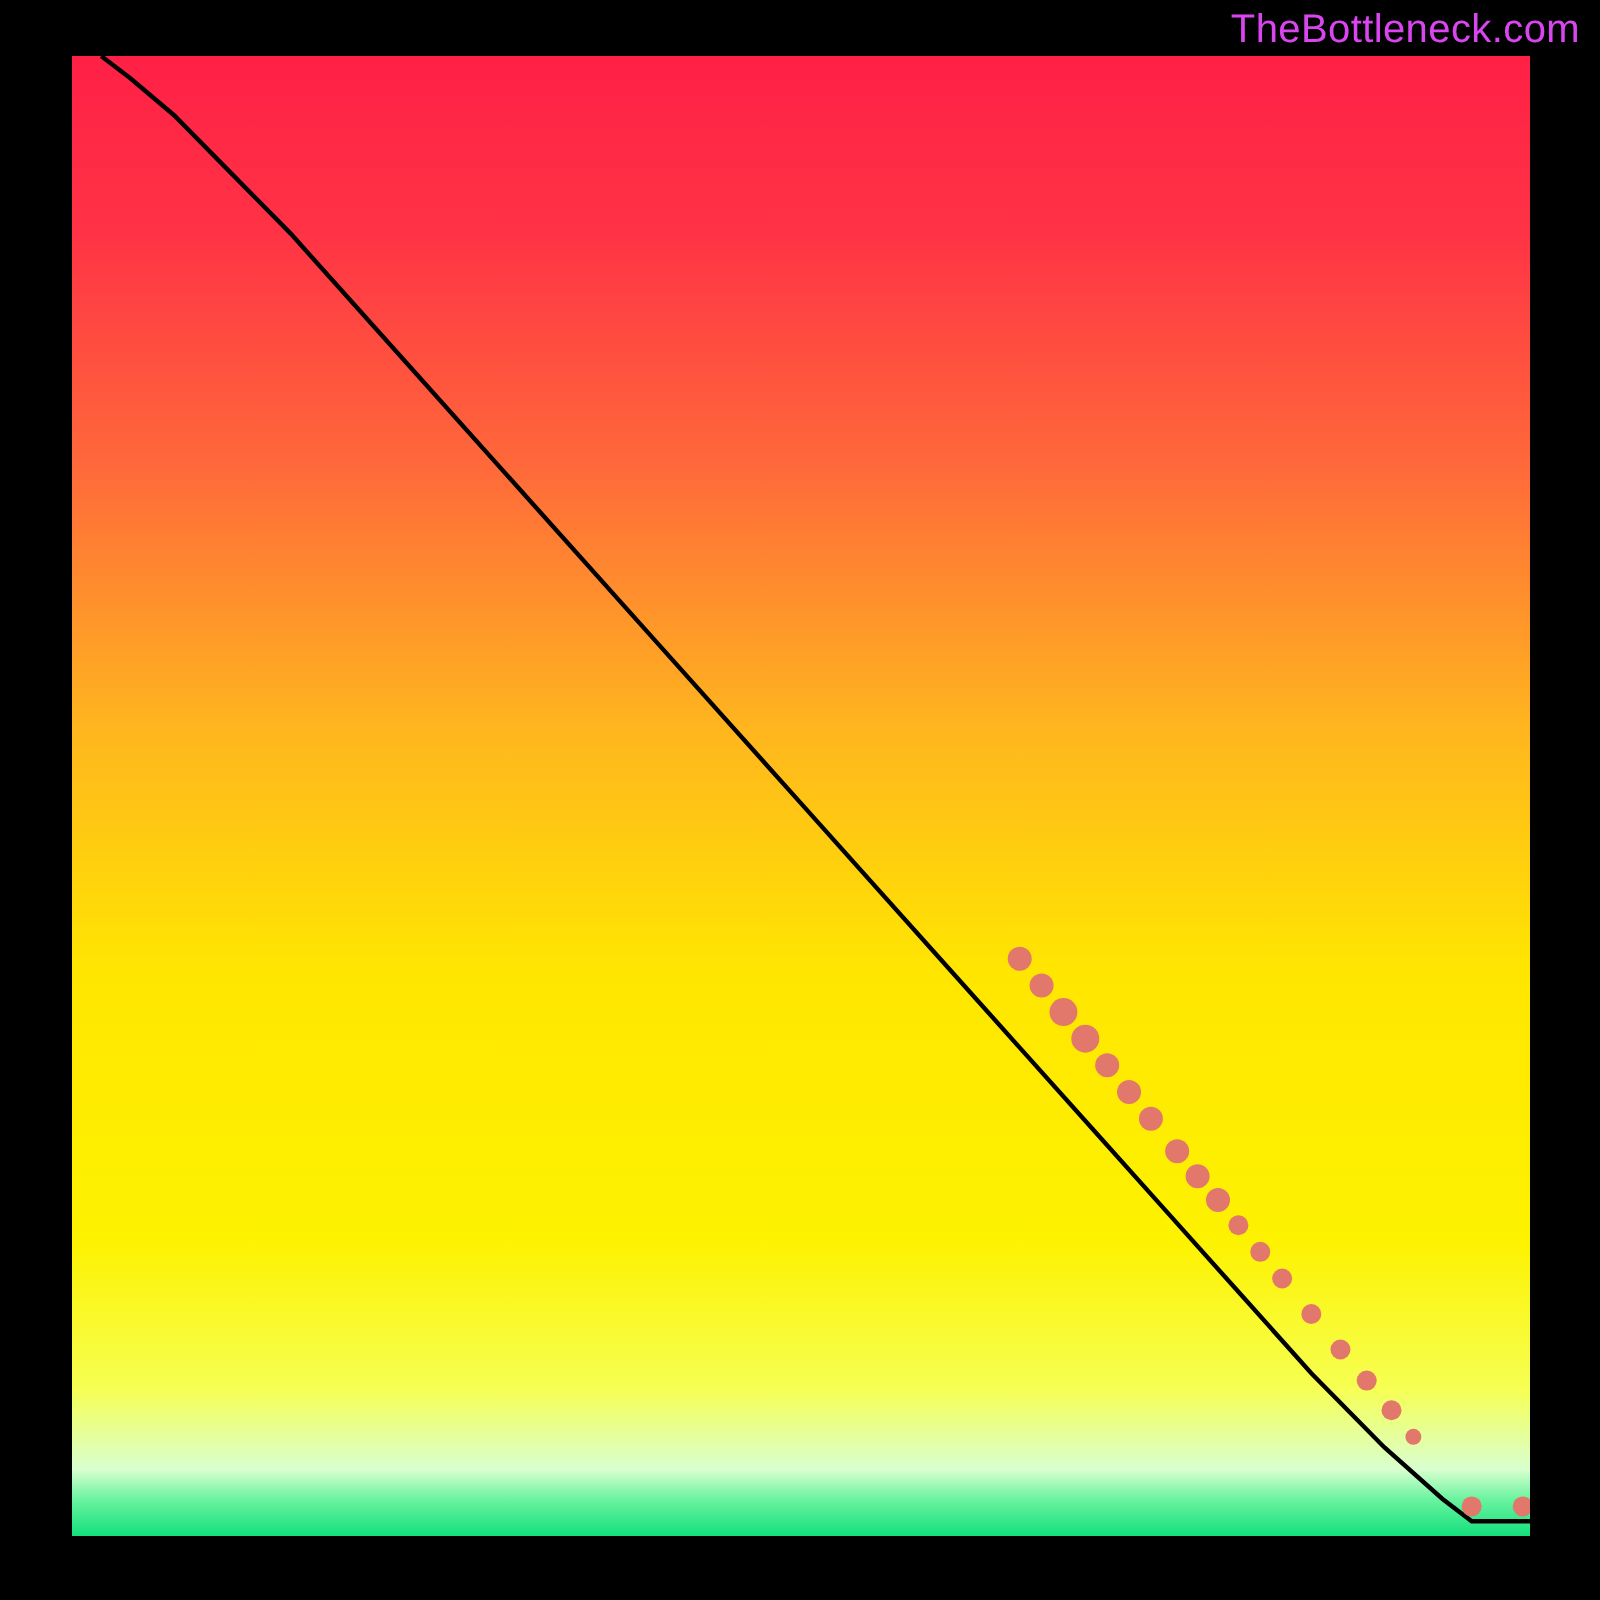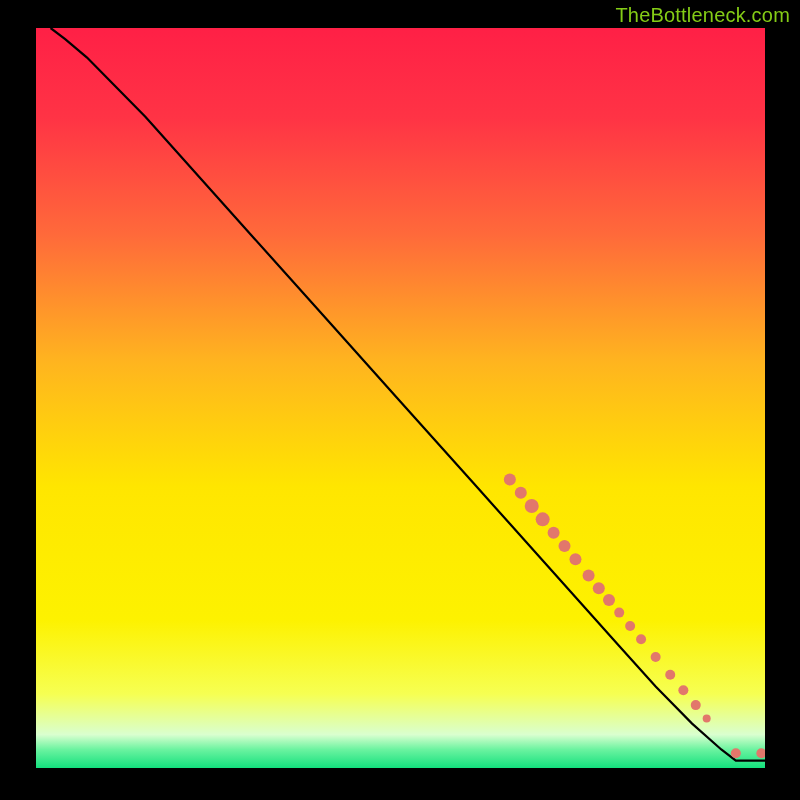--- a/index.html
+++ b/index.html
@@ -14,21 +14,21 @@
   .stage {
     position: relative;
     width: 800px;
     height: 800px;
     background: #000;
   }
   .attribution {
     position: absolute;
     top: 4px;
     right: 10px;
-    color: #84cc16;
+    color: #d946ef;
     font-size: 20px;
     letter-spacing: 0.2px;
     font-weight: 400;
   }
   svg.plot {
     position: absolute;
     left: 36px;
     top: 28px;
     width: 729px;
     height: 740px;

